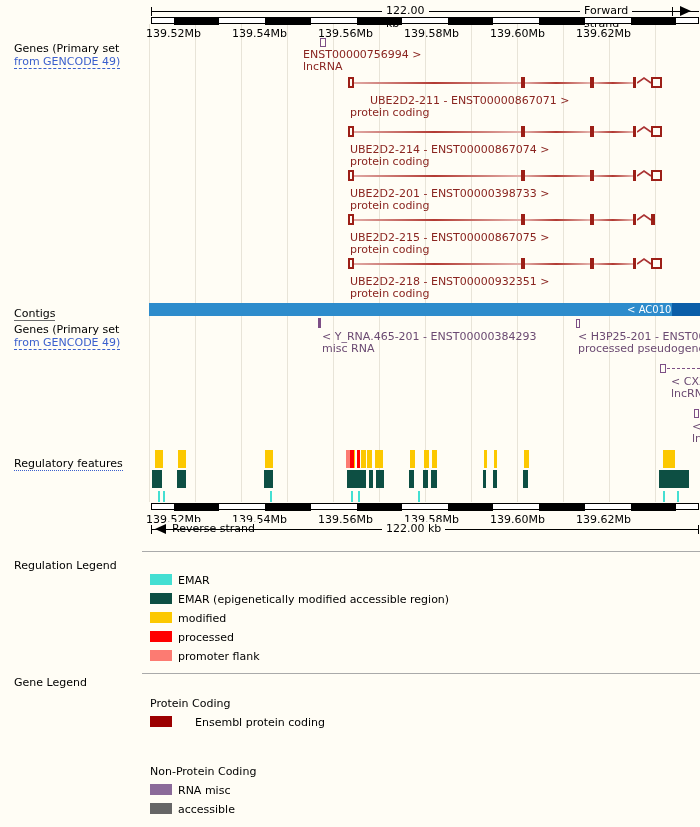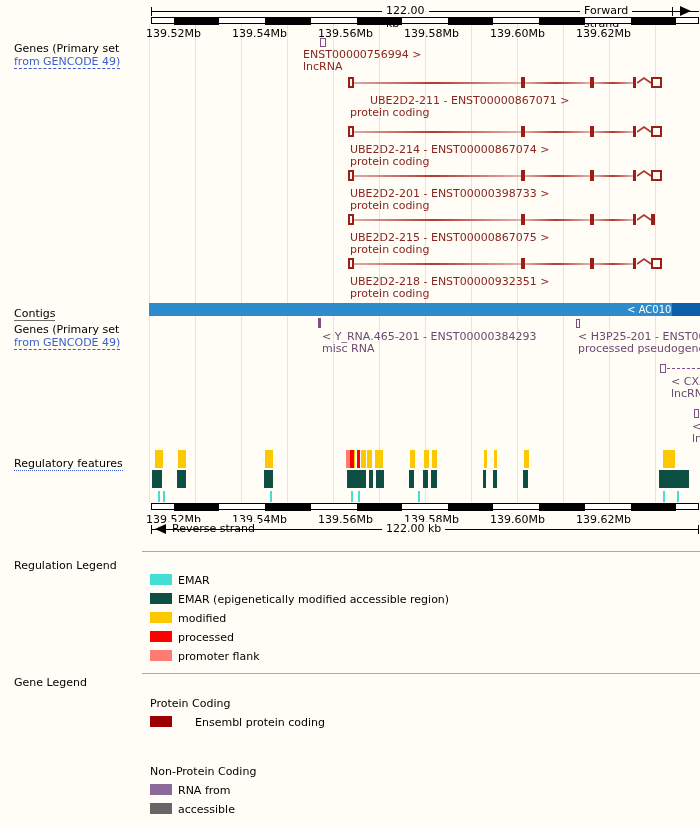--- a/index.html
+++ b/index.html
@@ -300,21 +300,21 @@
     </div>
   <div class="legend-rule" style="left:142px;top:673px;width:558px;"></div>
 
   <div class="legend-title" style="left:14px;top:676px;">Gene Legend</div>
   <div id="gene-legend">
       <div class="sub-head" style="left: 150px; top: 697px;">Protein Coding</div>
       <div class="swatch" style="left: 150px; top: 716px; background: rgb(156, 0, 0);"></div>
       <div class="swatch-lbl" style="left: 195px; top: 717px;">Ensembl protein coding</div>
       <div class="sub-head" style="left: 150px; top: 765px;">Non-Protein Coding</div>
       <div class="swatch" style="left: 150px; top: 784px; background: rgb(139, 106, 153);"></div>
-      <div class="swatch-lbl" style="left: 178px; top: 785px;">RNA from</div>
+      <div class="swatch-lbl" style="left: 178px; top: 785px;">RNA misc</div>
       <div class="swatch" style="left: 150px; top: 803px; background: rgb(102, 102, 102);"></div>
       <div class="swatch-lbl" style="left: 178px; top: 804px;">accessible</div>
     </div>
 
 <div class="tx-name" style="left: 370px; top: 95px; text-align: right;">UBE2D2-211 - ENST00000867071 &gt;</div>
     <div class="tx-name" style="left: 350px; top: 107px;">protein coding</div>
     <div class="tx-name" style="left: 350px; top: 144px;">UBE2D2-214 - ENST00000867074 &gt;</div>
     <div class="tx-name" style="left: 350px; top: 156px;">protein coding</div>
     <div class="tx-name" style="left: 350px; top: 188px;">UBE2D2-201 - ENST00000398733 &gt;</div>
     <div class="tx-name" style="left: 350px; top: 200px;">protein coding</div>

